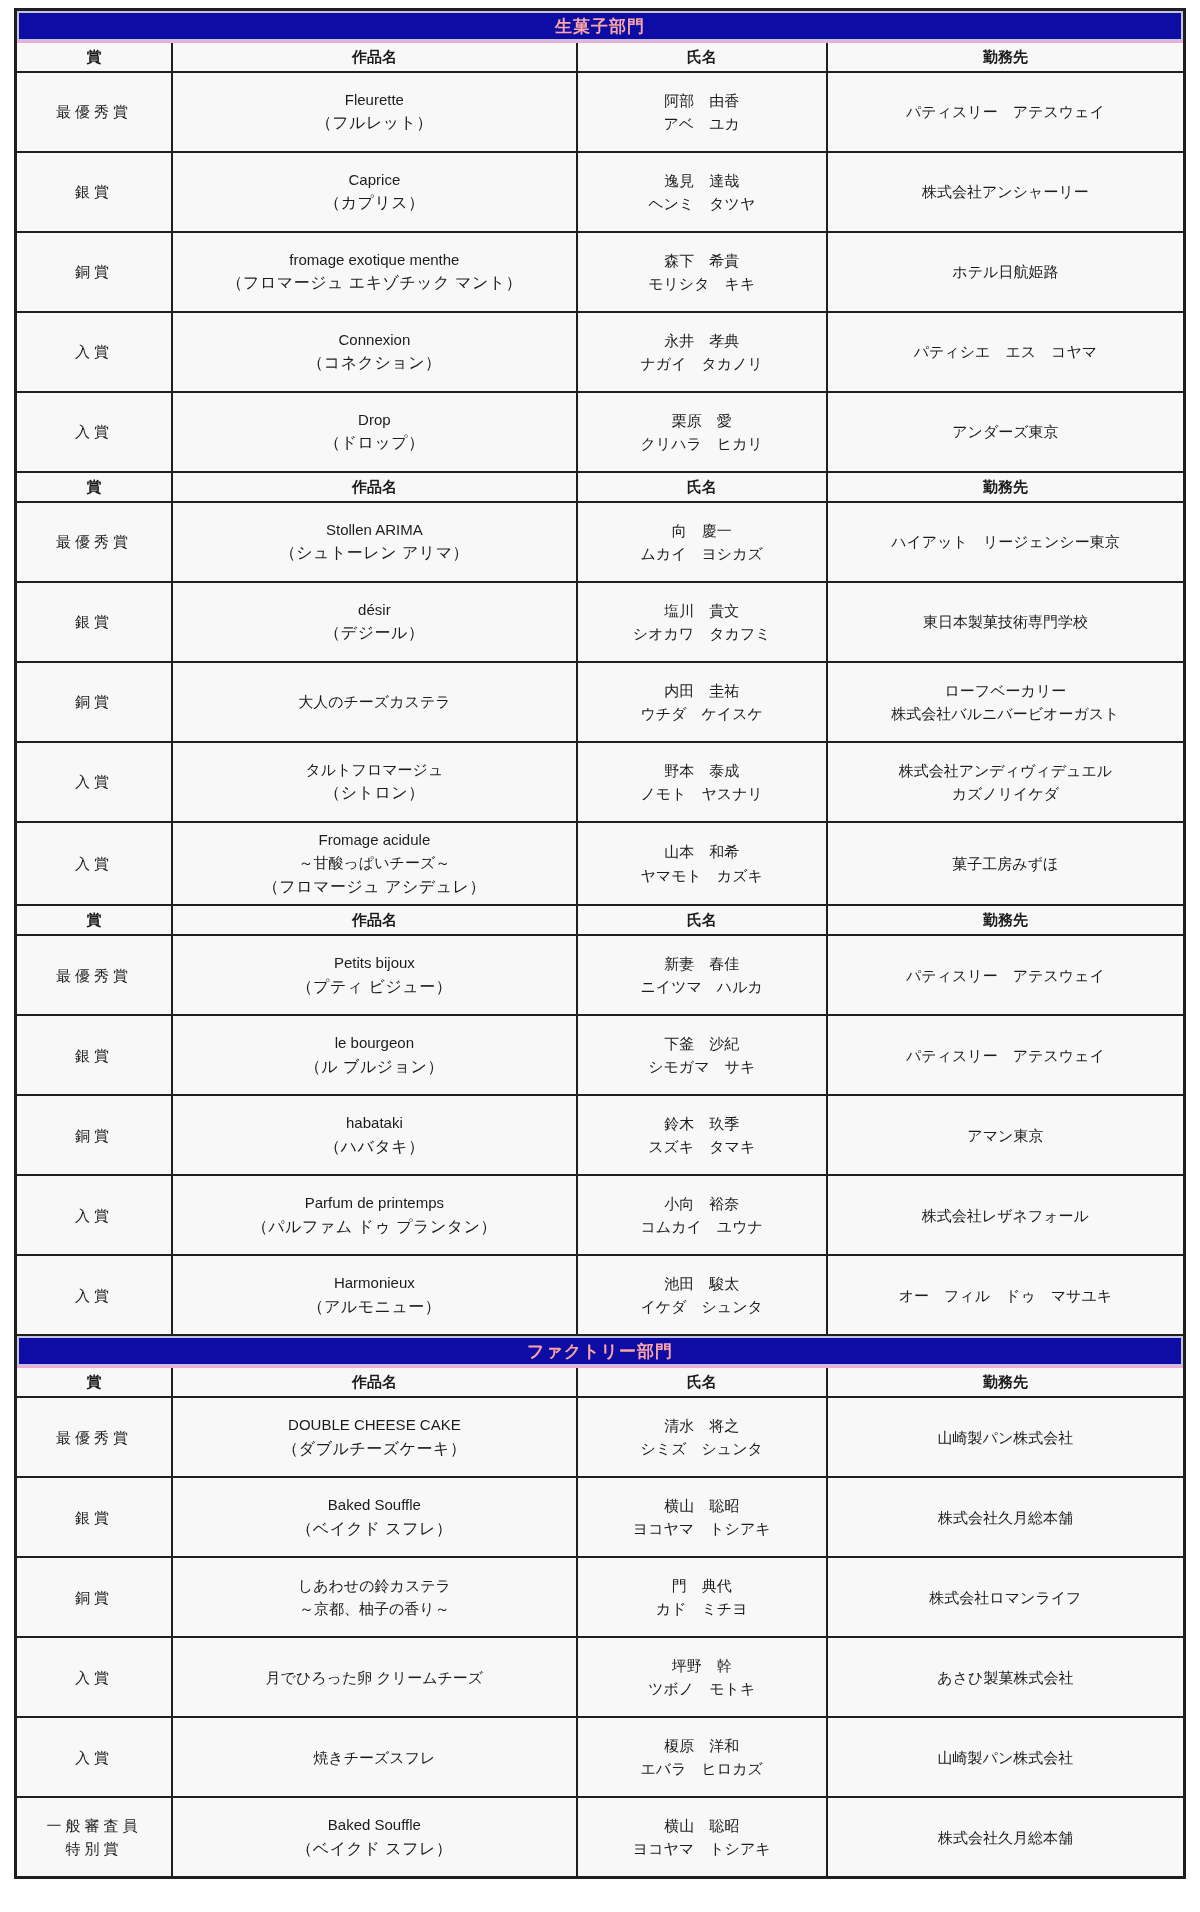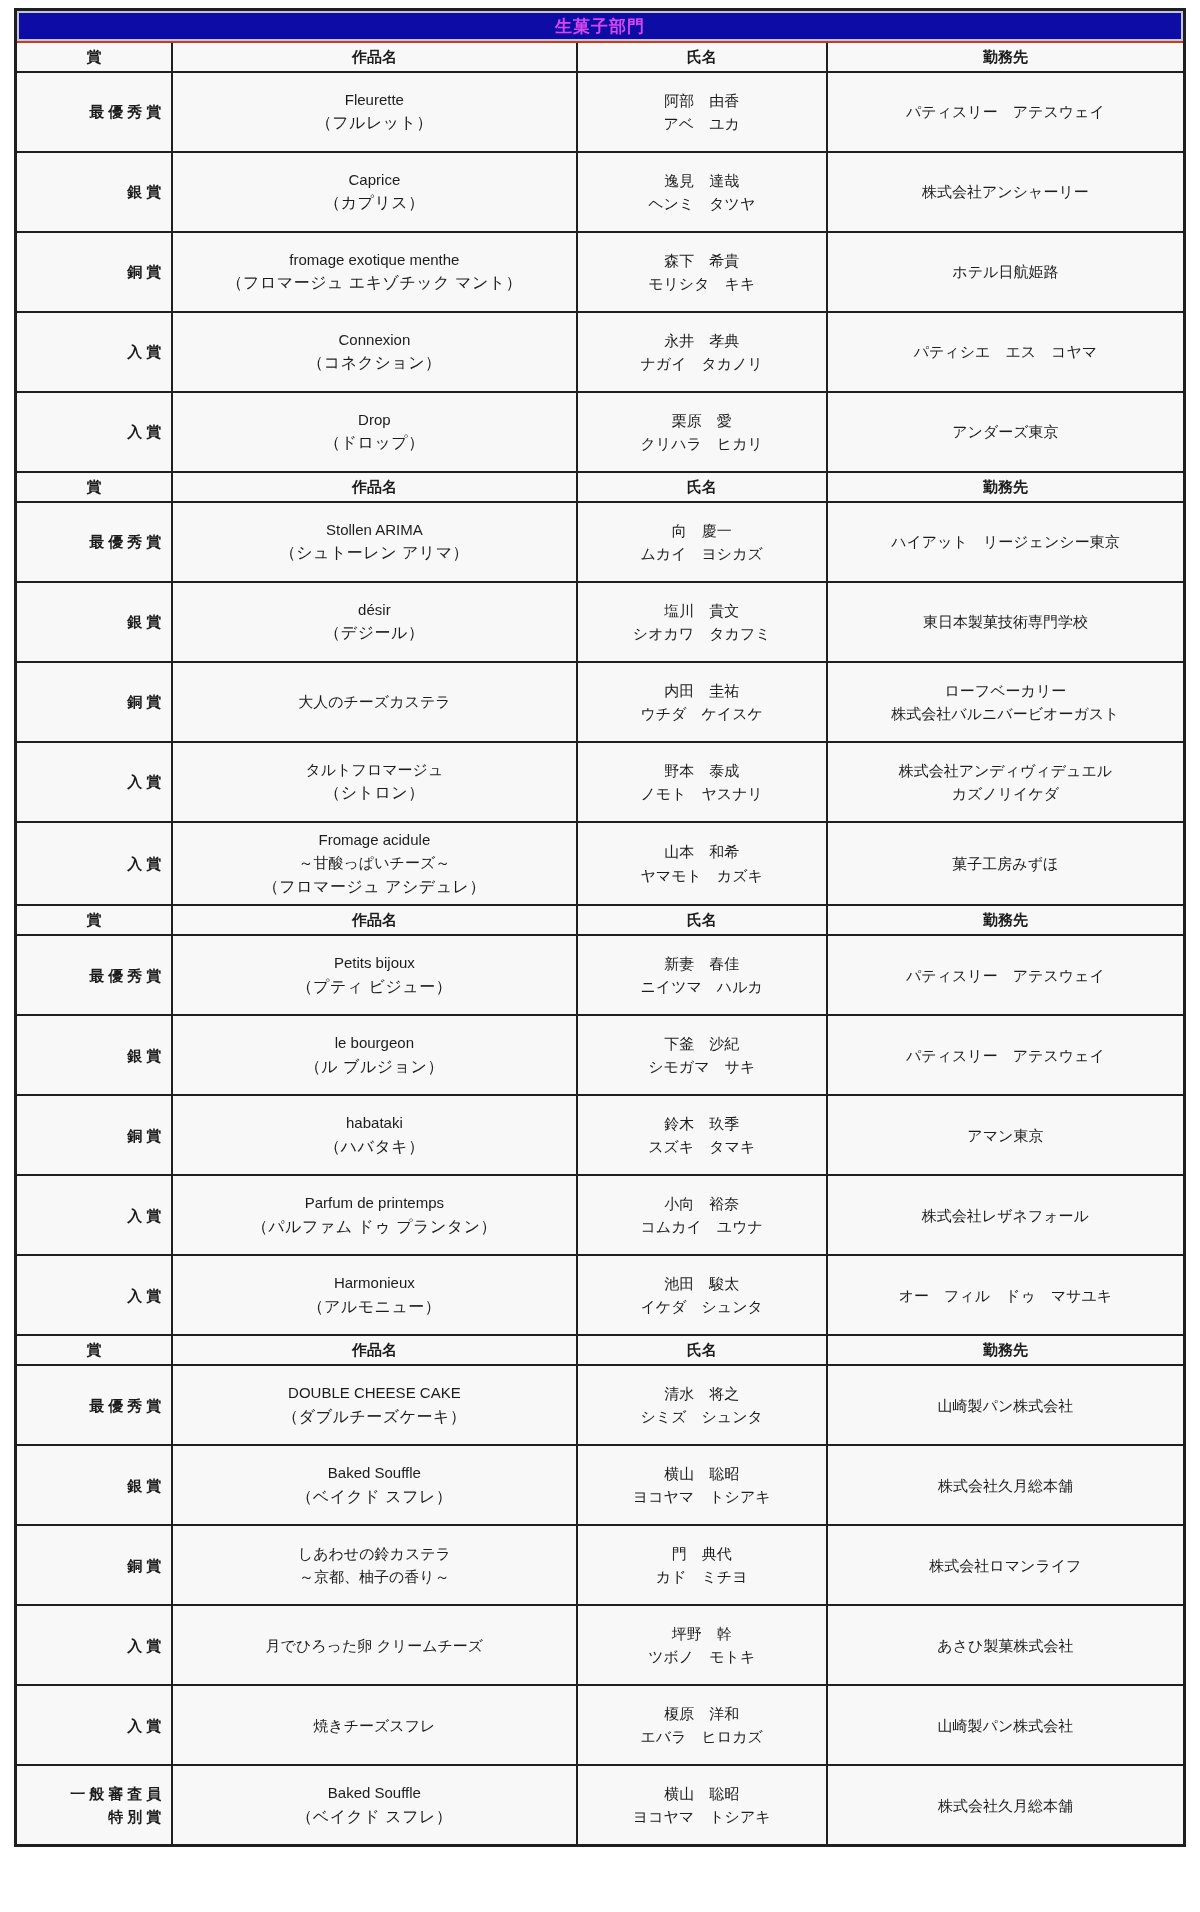--- a/index.html
+++ b/index.html
@@ -23,44 +23,43 @@
   }
   td{
     border:2px solid var(--grid);
     text-align:center;
     vertical-align:middle;
     background:var(--cellbg);
     overflow:hidden;
   }
   td.band{
     background:var(--band);
-    color:#d946ef;
+    color:#fca5a5;
     font-weight:bold;
     font-size:17px;
     height:28px;
     letter-spacing:1px;
-    border:2px solid #c2410c;
+    border:2px solid #f9a8d4;
     box-shadow:inset 0 0 0 2px #c3c3e2;
   }
   tr.colhdr td{
     height:26px;
     font-weight:bold;
     font-size:15px;
     background:var(--cellbg);
   }
   tr.datarow td{
     height:68px;
     padding:5px 6px;
     font-size:15px;
     line-height:1.55;
   }
   td.award .line{
-    font-weight:bold;
+    font-weight:normal;
     letter-spacing:4px;
-    text-align:right;
   }
   td.work .line.sub{
     font-size:16px;
     letter-spacing:0.5px;
   }
   .line{white-space:nowrap;}
 </style>
 </head>
 <body>
 
@@ -329,20 +328,23 @@
             <div class="line sub">（アルモニュー）</div>
           </td>
           <td class="cell name">
             <div class="line">池田　駿太</div>
             <div class="line">イケダ　シュンタ</div>
           </td>
           <td class="cell employer">
             <div class="line">オー　フィル　ドゥ　マサユキ</div>
           </td>
         </tr>
+        <tr>
+          <td colspan="4" class="band">ファクトリー部門</td>
+        </tr>
         <tr class="colhdr">
           <td>賞</td>
           <td>作品名</td>
           <td>氏名</td>
           <td>勤務先</td>
         </tr>
         <tr class="datarow">
           <td class="cell award">
             <div class="line">最優秀賞</div>
           </td>

